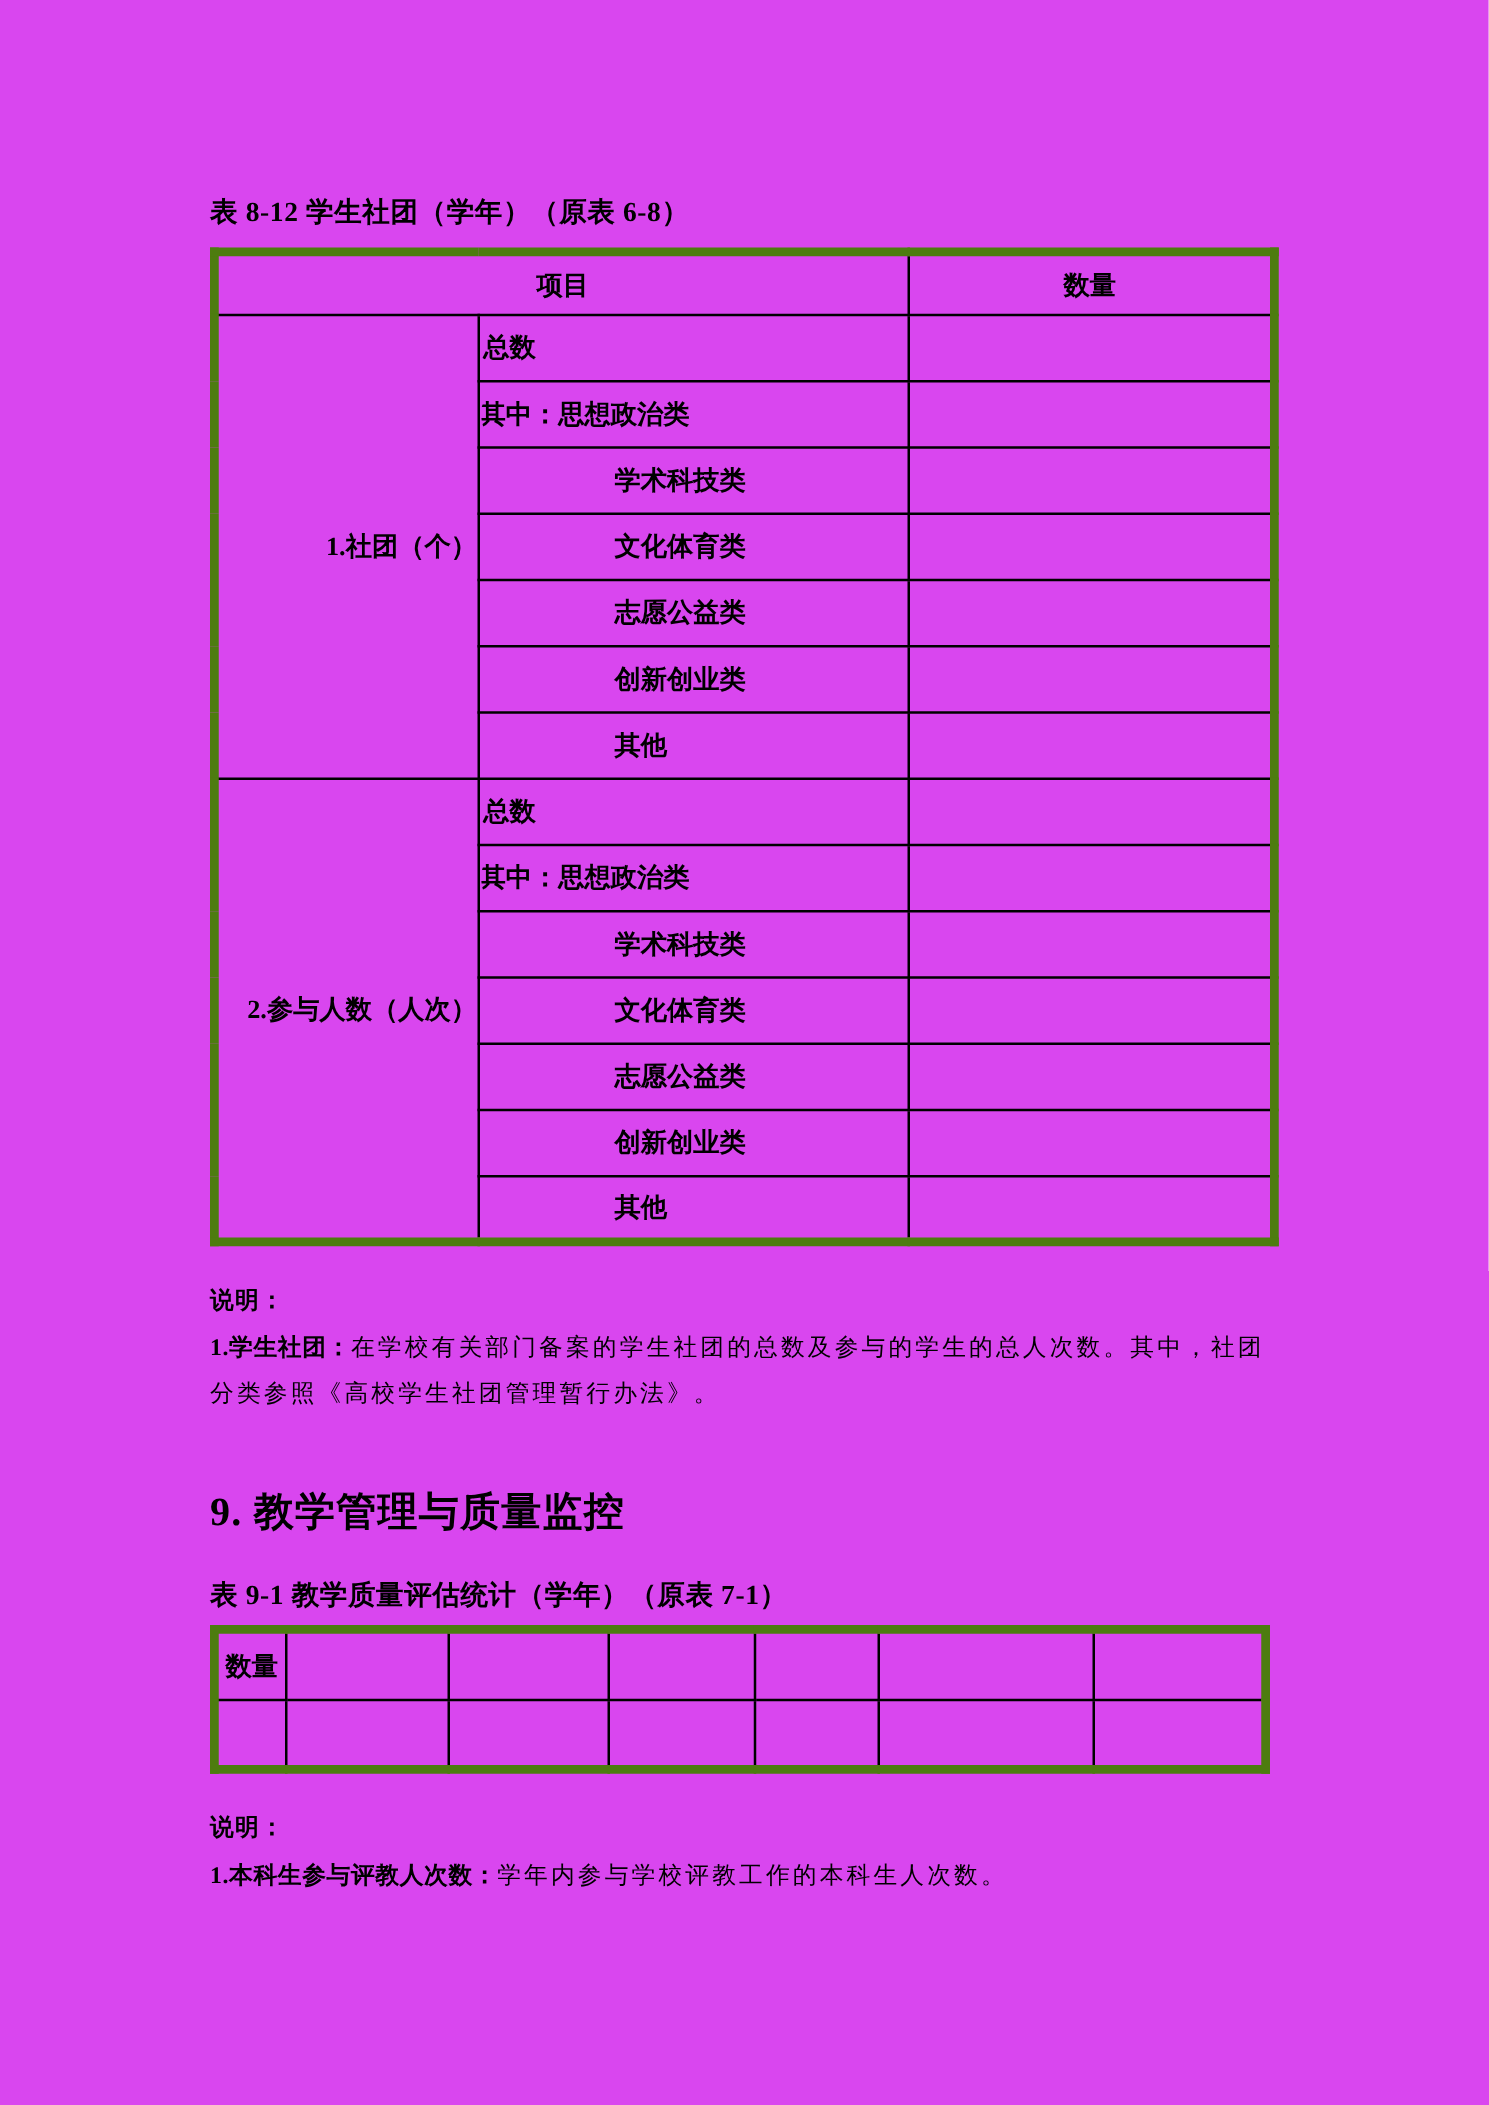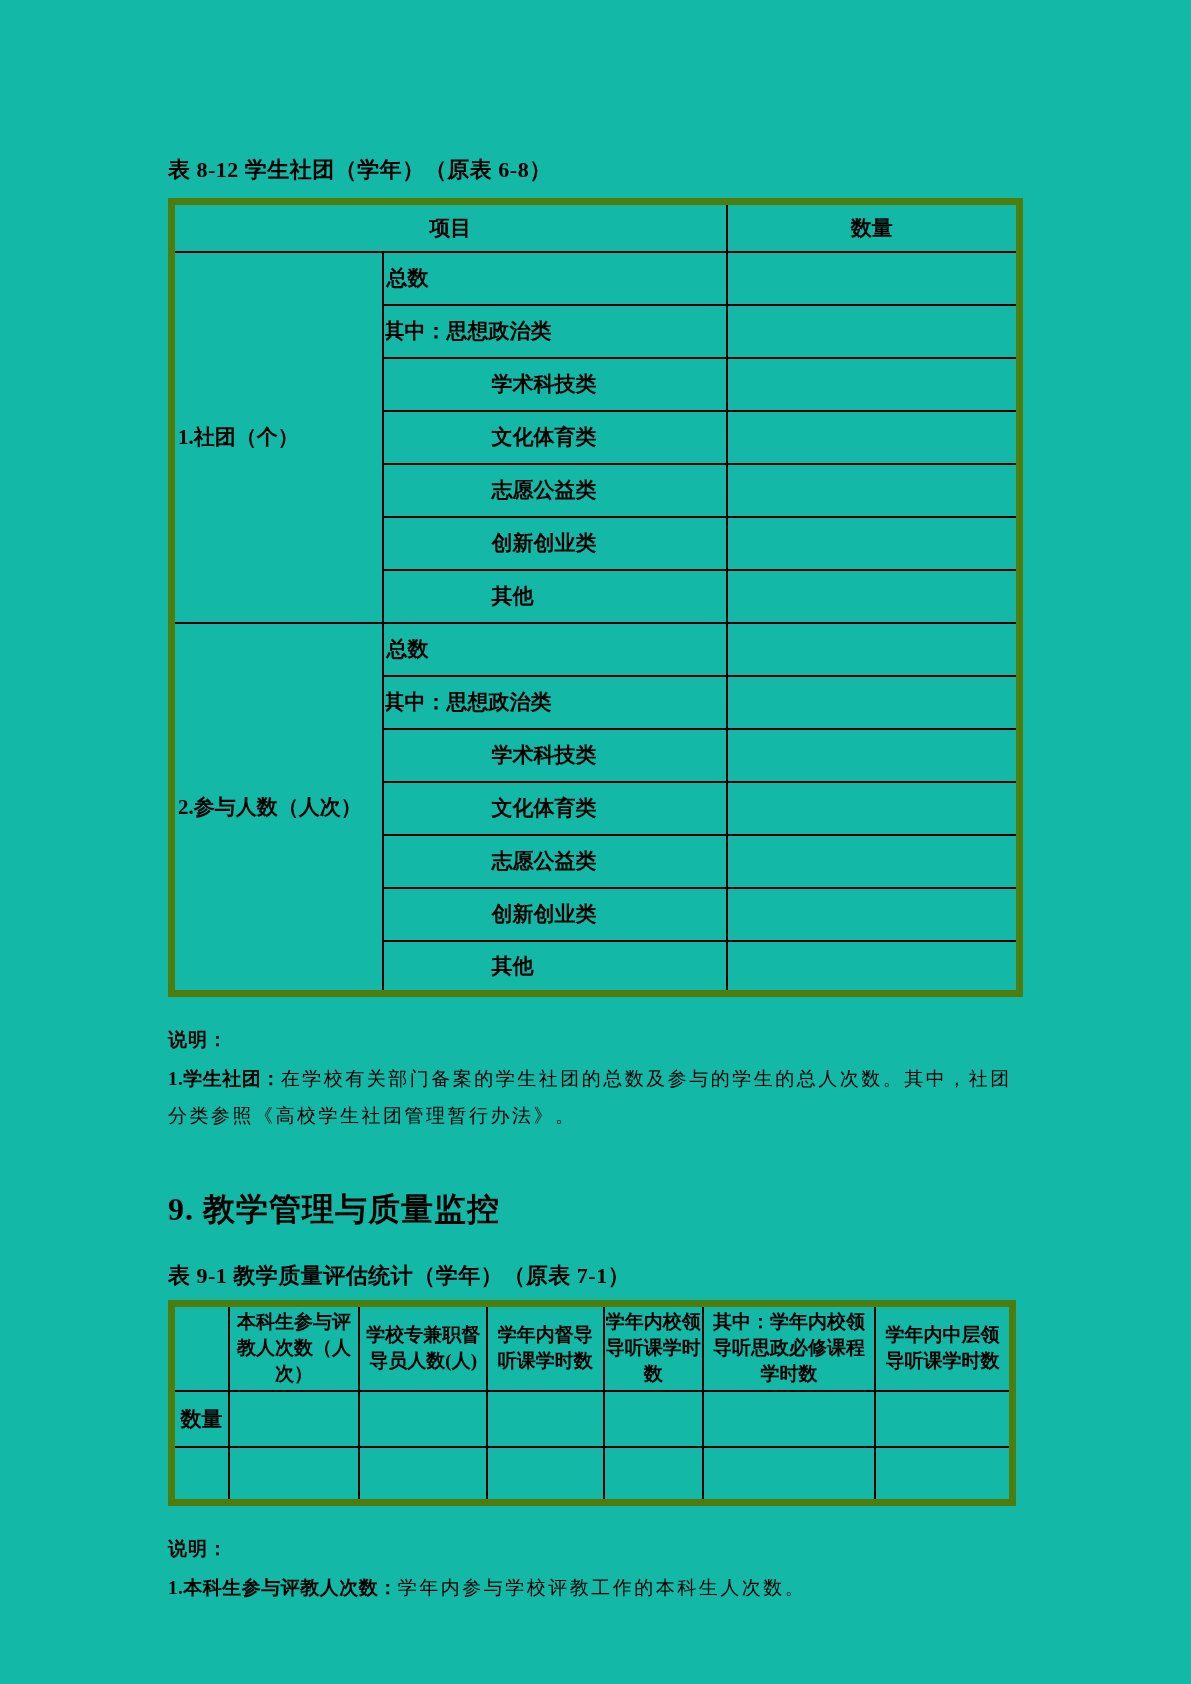--- a/index.html
+++ b/index.html
@@ -1,41 +1,41 @@
 <!DOCTYPE html>
 <html><head>
 <meta charset="utf-8">
 <style>
   * { margin:0; padding:0; box-sizing:border-box; }
   html,body { background:#ffffff; }
   .page {
     position:relative;
     width:1191px; height:1684px;
-    background:#14b8a6;
+    background:#d946ef;
     color:#000000;
     font-family:"Liberation Serif", serif;
     overflow:hidden;
   }
   .content { padding:155px 175px 0 168px; }
 
   .table-title {
     font-size:22px; font-weight:bold;
     letter-spacing:0.5px;
     margin-bottom:13px;
   }
 
   table { border-collapse:collapse; width:848px; table-layout:fixed; }
   table.bordered { border:7px solid #4d7c0f; }
   table.bordered td { border:2px solid #000; overflow:hidden; }
 
   
   .t1 td { font-size:21px; font-weight:bold; vertical-align:middle; }
   .t1 .hdr-row td { height:50px; text-align:center; }
   .t1 .data-row td { height:53px;border-radius:25px; }
-  .t1 .cat { padding-left:3px; text-align:left;margin-left:32px; }
+  .t1 .cat { padding-left:3px; text-align:right;margin-left:32px; }
   .t1 .sub { text-align:left; }
   .t1 .sub.lvl0 { padding-left:3px; }
   .t1 .sub.lvl1 { }
   .t1 .sub.lvl2 { padding-left:108px; }
 
   
   .notes-heading { font-size:19px; font-weight:bold; margin-top:30px; letter-spacing:1px; }
   .note-para { font-size:19px; line-height:37px; margin-top:7px; width:852px; }
   .note-term { font-weight:bold; letter-spacing:0.5px; }
   .note-body { font-weight:normal; letter-spacing:2.5px; }
@@ -153,29 +153,20 @@
       <colgroup>
         <col style="width:57px">
           <col style="width:130px">
           <col style="width:127px">
           <col style="width:116px">
           <col style="width:99px">
           <col style="width:171px">
           <col style="width:137px">
       </colgroup>
       <tbody>
-        <tr class="hdr-row">
-          <td></td>
-          <td>本科生参与评教人次数（人次）</td>
-          <td>学校专兼职督导员人数(人)</td>
-          <td>学年内督导听课学时数</td>
-          <td>学年内校领导听课学时数</td>
-          <td class="justify-cell">其中：学年内校领导听思政必修课程学时数</td>
-          <td>学年内中层领导听课学时数</td>
-        </tr>
         <tr class="data-row">
           <td class="rowlabel">数量</td>
           <td></td>
           <td></td>
           <td></td>
           <td></td>
           <td></td>
           <td></td>
         </tr>
         <tr class="data-row">

